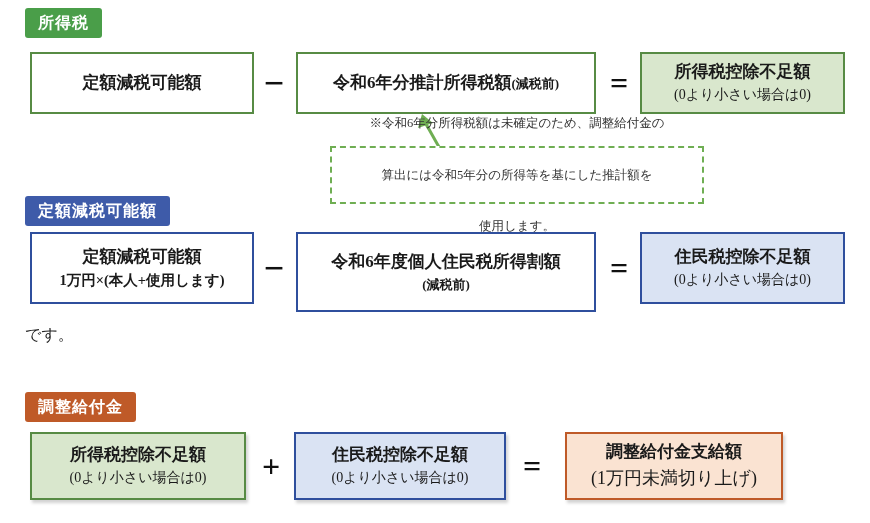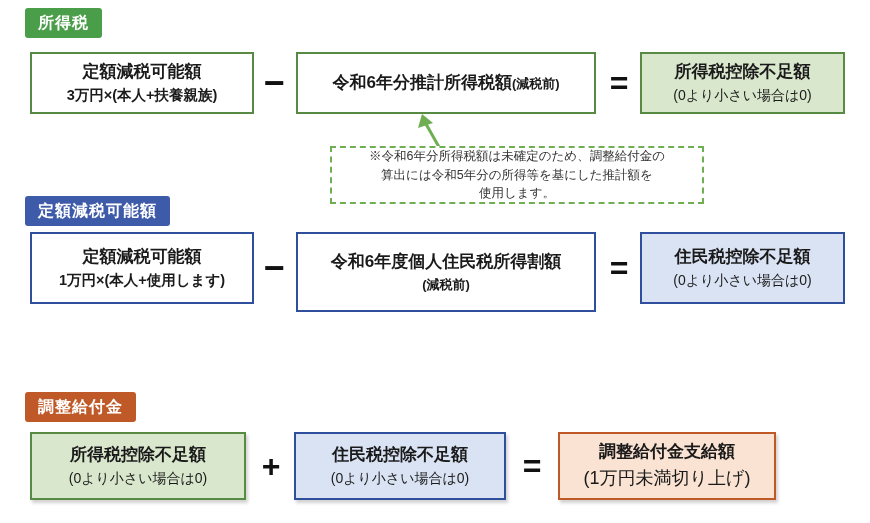--- a/index.html
+++ b/index.html
@@ -1,52 +1,51 @@
 <!DOCTYPE html>
 <html style="--green_label: #4a9e49; --green_border: #578b44; --green_fill: #d9e7cd; --green_dashed: #6fae53; --blue_label: #3e5ba9; --blue_border: #2f4f9d; --blue_fill: #dae3f3; --orange_label: #bf5a28; --orange_fill: #fae3d2;"><head>
 <meta charset="utf-8">
 <style>
   html,body{margin:0;padding:0;background:#ffffff;}
   .canvas{position:relative;width:870px;height:523px;background:#fff;
-          font-family:Liberation Sans, sans-serif;overflow:hidden;}
+          font-family:Liberation Serif, serif;overflow:hidden;}
   .seclabel{position:absolute;color:#fff;font-weight:bold;font-size:16px;
             line-height:1;padding:7px 13px;border-radius:3px;letter-spacing:1px;}
   .lbl-green{background:var(--green_label,#4a9e49);}
   .lbl-blue{background:var(--blue_label,#3e5ba9);}
   .lbl-orange{background:var(--orange_label,#bf5a28);}
   .box{position:absolute;box-sizing:border-box;display:flex;flex-direction:column;
        align-items:center;justify-content:center;text-align:center;background:#fff;}
   .bd-green{border:2px solid var(--green_border,#578b44);}
   .bd-blue{border:2px solid var(--blue_border,#2f4f9d);}
-  .bd-orange{border:2px solid var(--orange_label,#bf5a28);}
+  .bd-orange{border:2px solid var(--orange_label,#bf5a28);margin-left:7px;}
   .fill-green{background:var(--green_fill,#d9e7cd);}
   .fill-blue{background:var(--blue_fill,#dae3f3);}
   .fill-orange{background:var(--orange_fill,#fae3d2);}
   .shadow{box-shadow:2px 3px 3px rgba(0,0,0,0.18);}
   .l1{font-size:17px;font-weight:bold;color:#1a1a1a;line-height:1.35;}
   .l2{font-size:14.5px;font-weight:bold;color:#1a1a1a;line-height:1.35;margin-top:2px;}
   .sub{font-size:13px;text-align:center;}
   .op{position:absolute;display:flex;align-items:center;justify-content:center;
       font-weight:bold;color:#111;}
   .note{position:absolute;box-sizing:border-box;border:2px dashed var(--green_dashed,#6fae53);
         color:#333;font-size:12.5px;line-height:1.5;display:flex;flex-direction:column;
-        justify-content:center;text-align:center;background:#fff;}
+        justify-content:center;text-align:center;background:#fff;gap:33px;}
   .arrow{position:absolute;color:var(--green_dashed,#6fae53);}
   .para{position:absolute;color:#222;font-size:16px;line-height:1.9;}
 </style>
 </head>
 <body>
 
 <div class="canvas">
 
   <div class="seclabel lbl-green" style="left:25px;top:8px;">所得税</div>
 
   <div class="box bd-green" style="left:30px;top:52px;width:224px;height:62px;">
     <div class="l1">定額減税可能額</div>
-    <div class="l2">3万円×(本人+扶養親族)</div>
   </div>
 
   <div class="op" style="left:254px;top:52px;width:40px;height:62px;font-size:36px;">−</div>
 
   <div class="box bd-green" style="left:296px;top:52px;width:300px;height:62px;">
     <div class="l1">
       <span>令和6年分推計所得税額</span><span class="sub">(減税前)</span>
     </div>
   </div>
 
@@ -83,20 +82,21 @@
   </div>
 
   <div class="op" style="left:600px;top:232px;width:38px;height:72px;font-size:32px;">=</div>
 
   <div class="box bd-blue fill-blue" style="left:640px;top:232px;width:205px;height:72px;">
     <div class="l1">住民税控除不足額</div>
     <div class="l2" style="font-weight:normal;font-size:14px;">(0より小さい場合は0)</div>
   </div>
 
   <div class="para" style="left:25px;top:320px;width:836px;">
+    <div>です。</div>
   </div>
 
   <div class="seclabel lbl-orange" style="left:25px;top:392px;">調整給付金</div>
 
   <div class="box bd-green fill-green shadow" style="left:30px;top:432px;width:216px;height:68px;">
     <div class="l1">所得税控除不足額</div>
     <div class="l2" style="font-weight:normal;font-size:14px;">(0より小さい場合は0)</div>
   </div>
 
   <div class="op" style="left:250px;top:432px;width:42px;height:68px;font-size:32px;">+</div>

